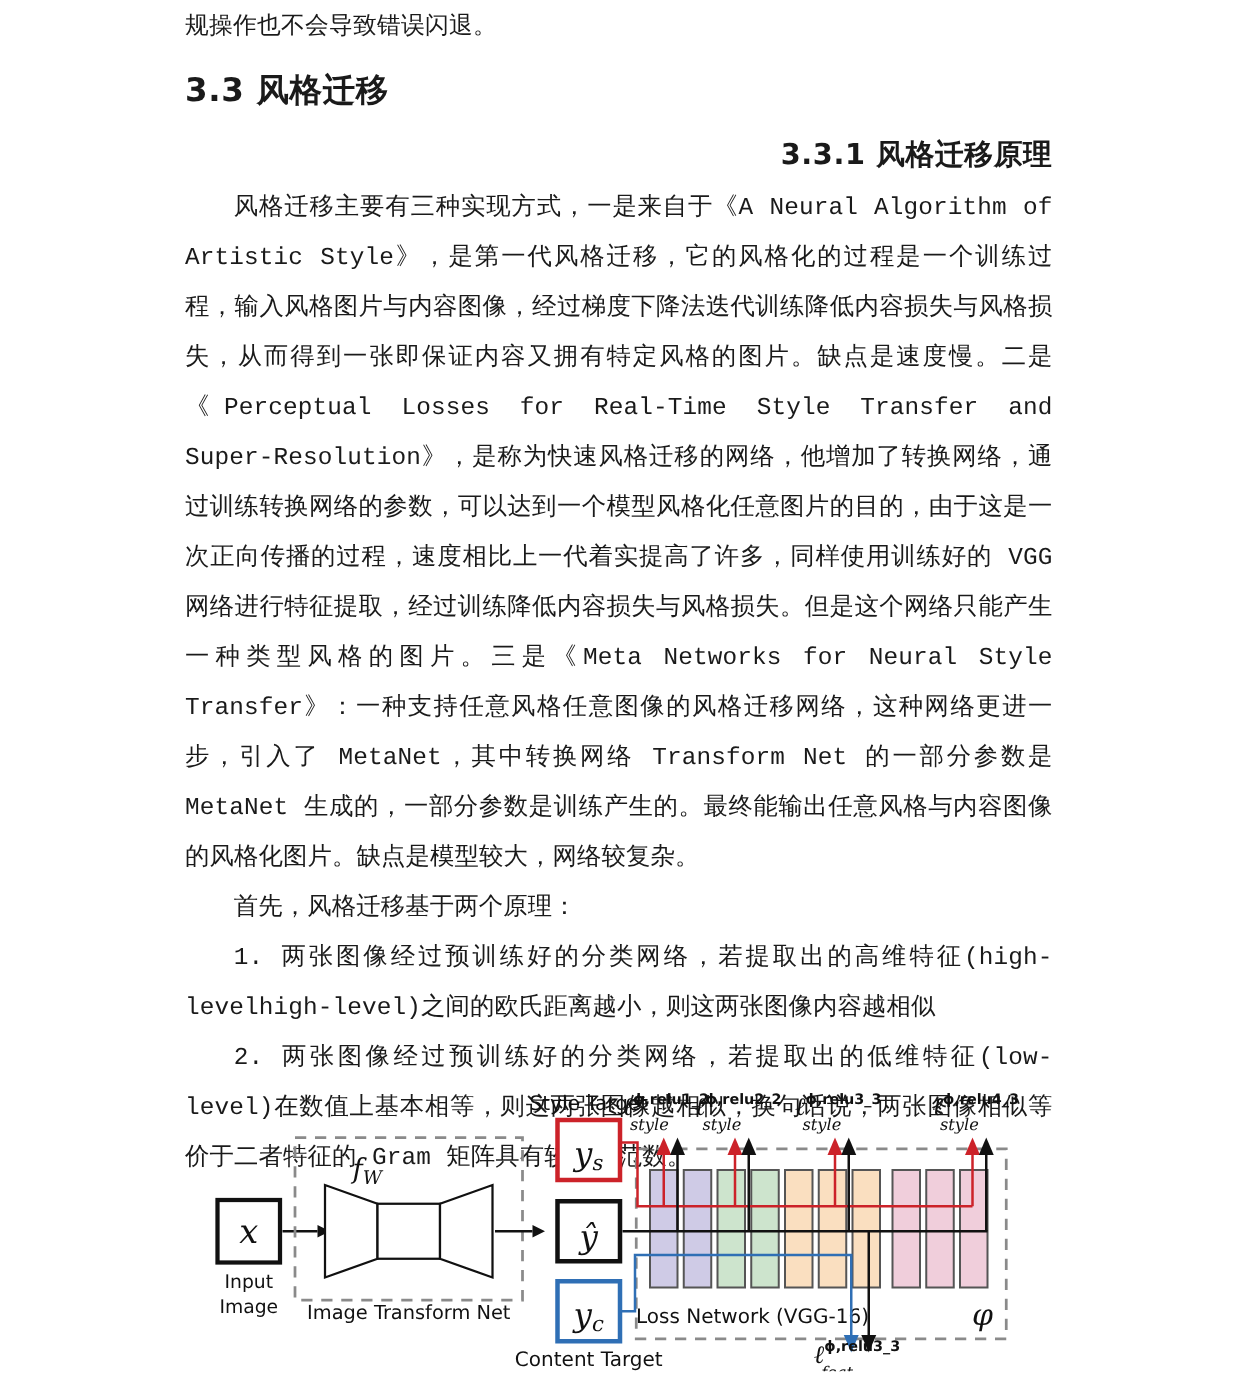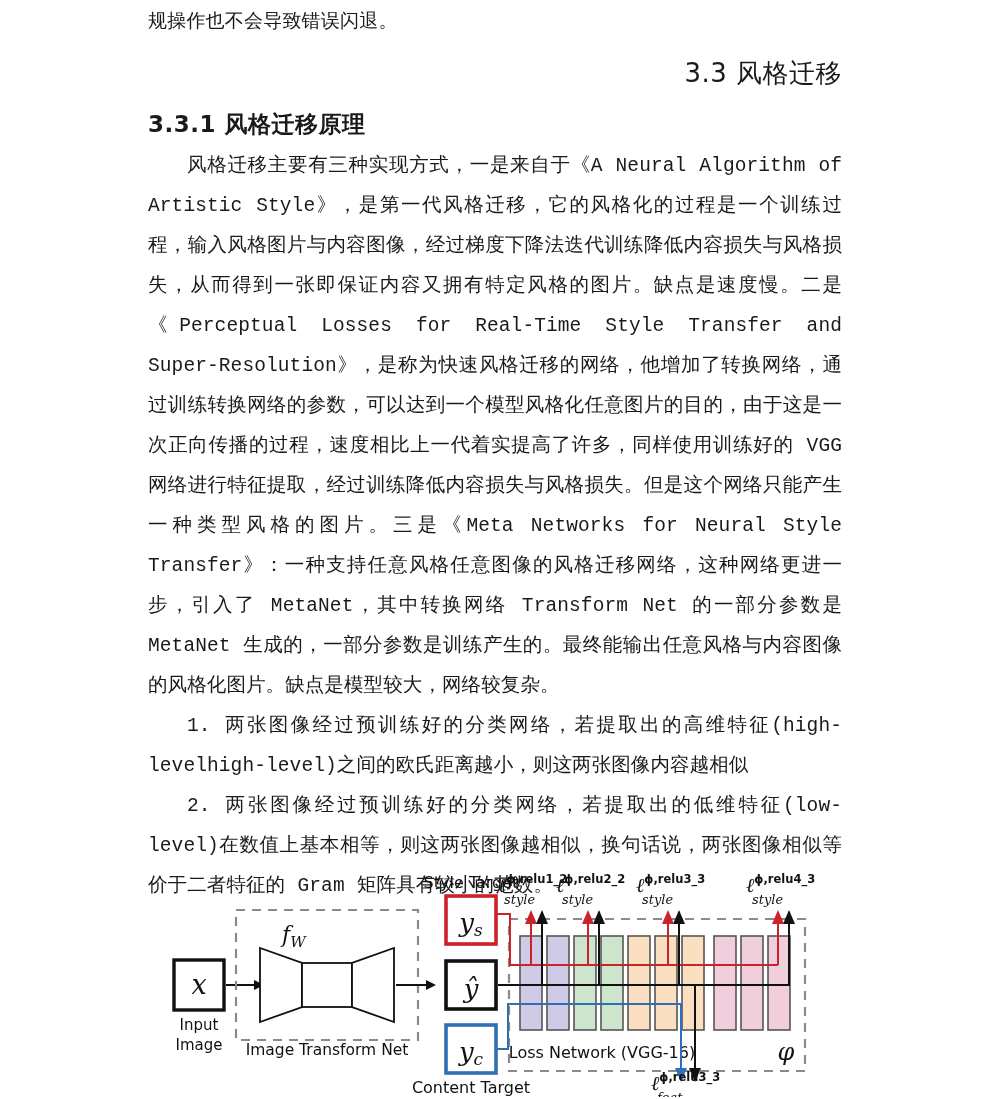--- a/index.html
+++ b/index.html
@@ -35,33 +35,33 @@
     letter-spacing: 0.2px;
     margin: 0;
     padding-top: 0;
     font-family: "DejaVu Serif", "Liberation Serif", serif;
   }
 
   
   h2.heading-l2 {
     font-family: "DejaVu Sans", "Liberation Sans", sans-serif;
     font-size: 26px;
-    font-weight: normal;
+    font-weight: bold;
     margin: 14px 0 6px 0;
     letter-spacing: 0.5px;
     line-height: 38px;
-    text-align: right;
   }
   h3.heading-l3 {
     font-family: "DejaVu Sans", "Liberation Sans", sans-serif;
     font-size: 23px;
     font-weight: bold;
     margin: 14px 0 4px 0;
     letter-spacing: 0.5px;
     line-height: 36px;
+    text-align: right;
   }
 
   
   p.body-par {
     font-size: 19.5px;
     line-height: 40px;
     margin: 0;
     text-align: justify;
     text-justify: inter-character;
     text-indent: 2em;
@@ -90,20 +90,21 @@
 
     <div class="cont-line">规操作也不会导致错误闪退。</div>
 
     <h2 class="heading-l2">3.3 风格迁移</h2>
 
     <h3 class="heading-l3">3.3.1 风格迁移原理</h3>
 
     <p class="body-par">风格迁移主要有三种实现方式，一是来自于《A Neural Algorithm of Artistic Style》，是第一代风格迁移，它的风格化的过程是一个训练过程，输入风格图片与内容图像，经过梯度下降法迭代训练降低内容损失与风格损失，从而得到一张即保证内容又拥有特定风格的图片。缺点是速度慢。二是《Perceptual Losses for Real-Time Style Transfer and Super-Resolution》，是称为快速风格迁移的网络，他增加了转换网络，通过训练转换网络的参数，可以达到一个模型风格化任意图片的目的，由于这是一次正向传播的过程，速度相比上一代着实提高了许多，同样使用训练好的 VGG 网络进行特征提取，经过训练降低内容损失与风格损失。但是这个网络只能产生一种类型风格的图片。三是《Meta Networks for Neural Style Transfer》：一种支持任意风格任意图像的风格迁移网络，这种网络更进一步，引入了 MetaNet，其中转换网络 Transform Net 的一部分参数是 MetaNet 生成的，一部分参数是训练产生的。最终能输出任意风格与内容图像的风格化图片。缺点是模型较大，网络较复杂。</p>
 
 
+    <p class="body-par">首先，风格迁移基于两个原理：</p>
 
     <p class="body-par list-item">1. 两张图像经过预训练好的分类网络，若提取出的高维特征(high-levelhigh-level)之间的欧氏距离越小，则这两张图像内容越相似</p>
 
     <p class="body-par list-item">2. 两张图像经过预训练好的分类网络，若提取出的低维特征(low-level)在数值上基本相等，则这两张图像越相似，换句话说，两张图像相似等价于二者特征的 Gram 矩阵具有较小的范数。</p>
 
   </div>
 
   <div class="figure-wrap">
     <svg class="figure" width="700" height="235" viewBox="0 0 700 235">
 

